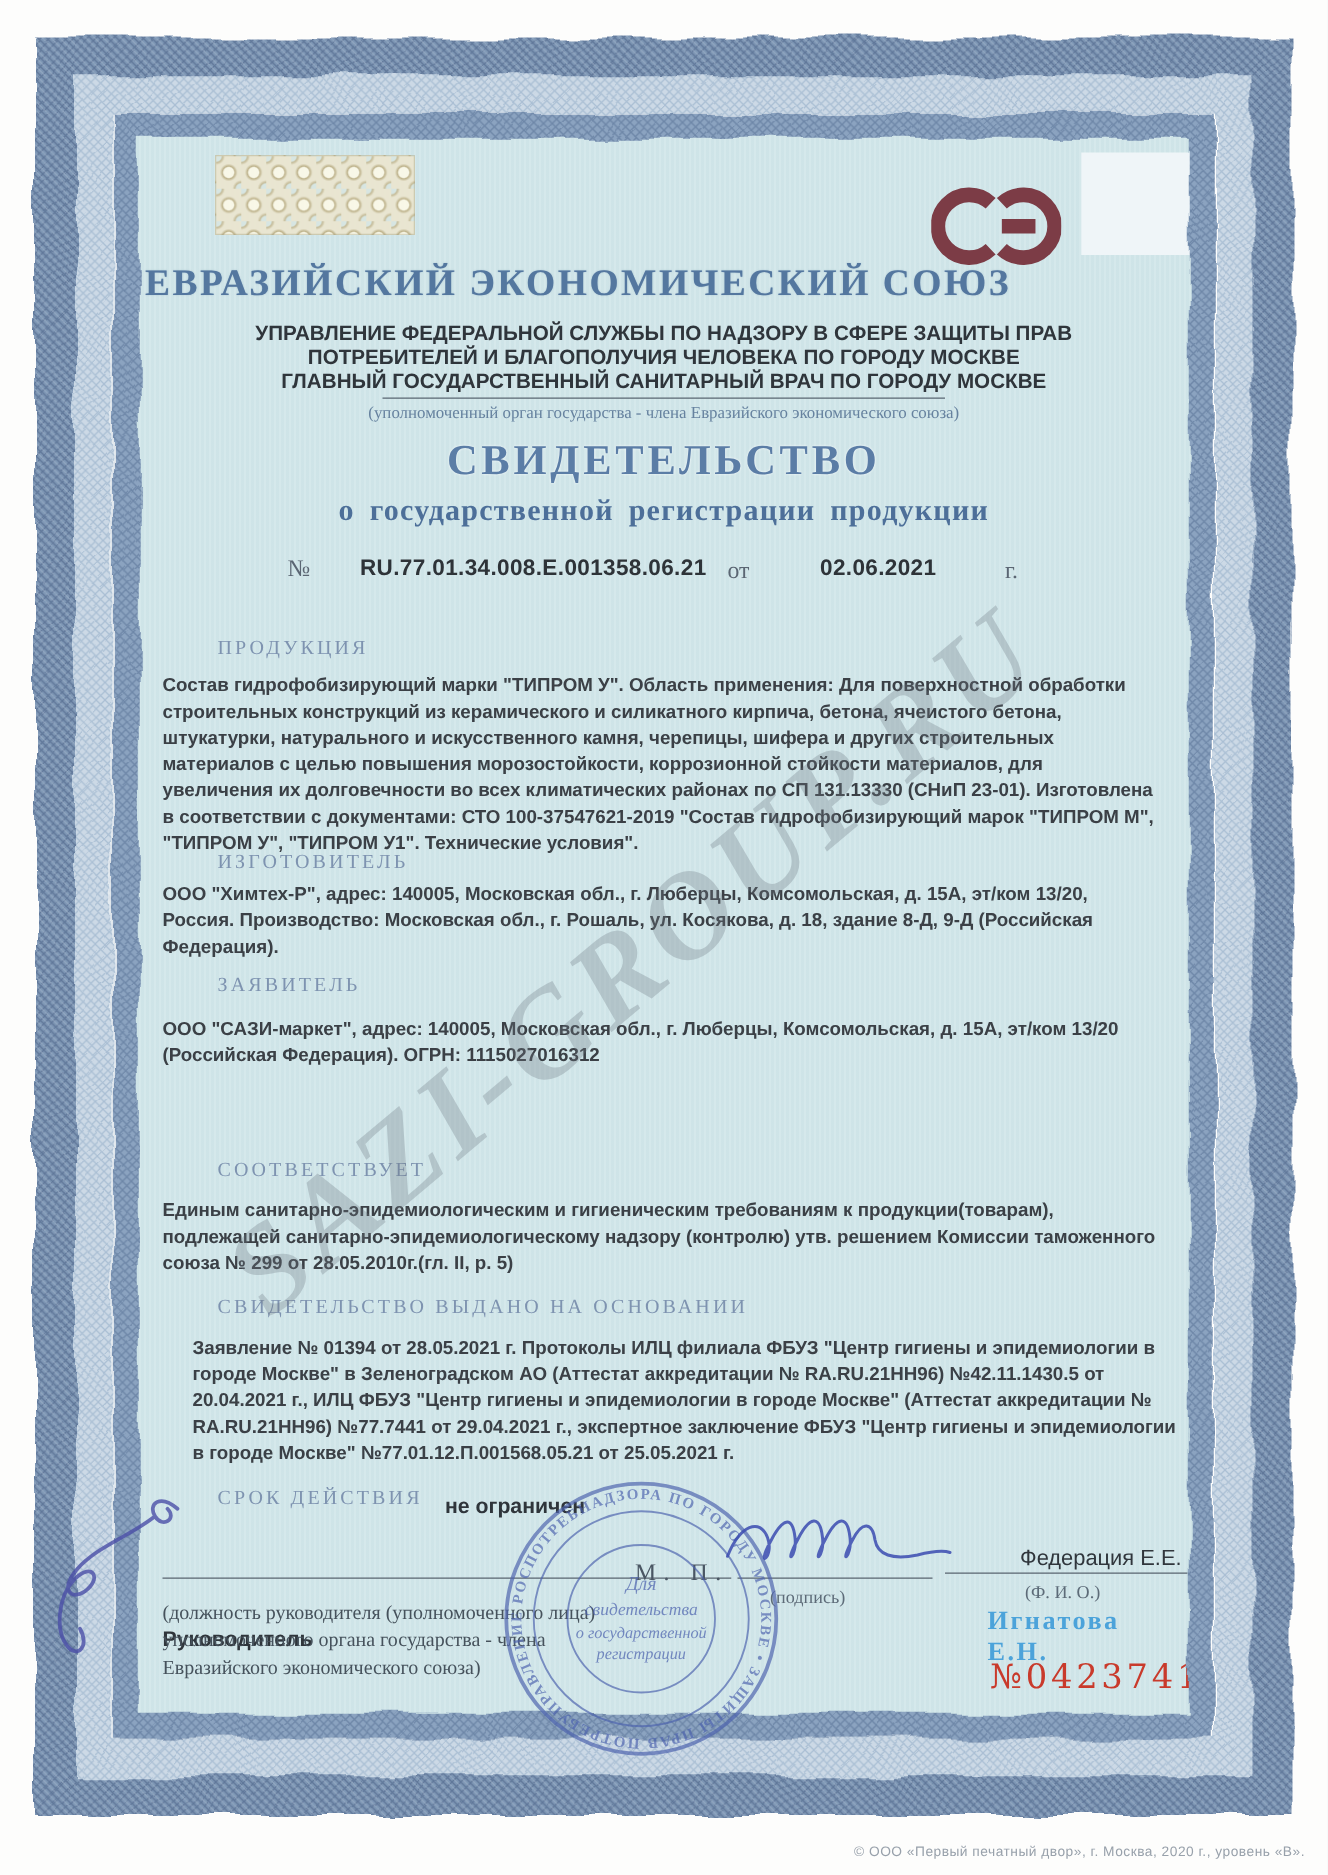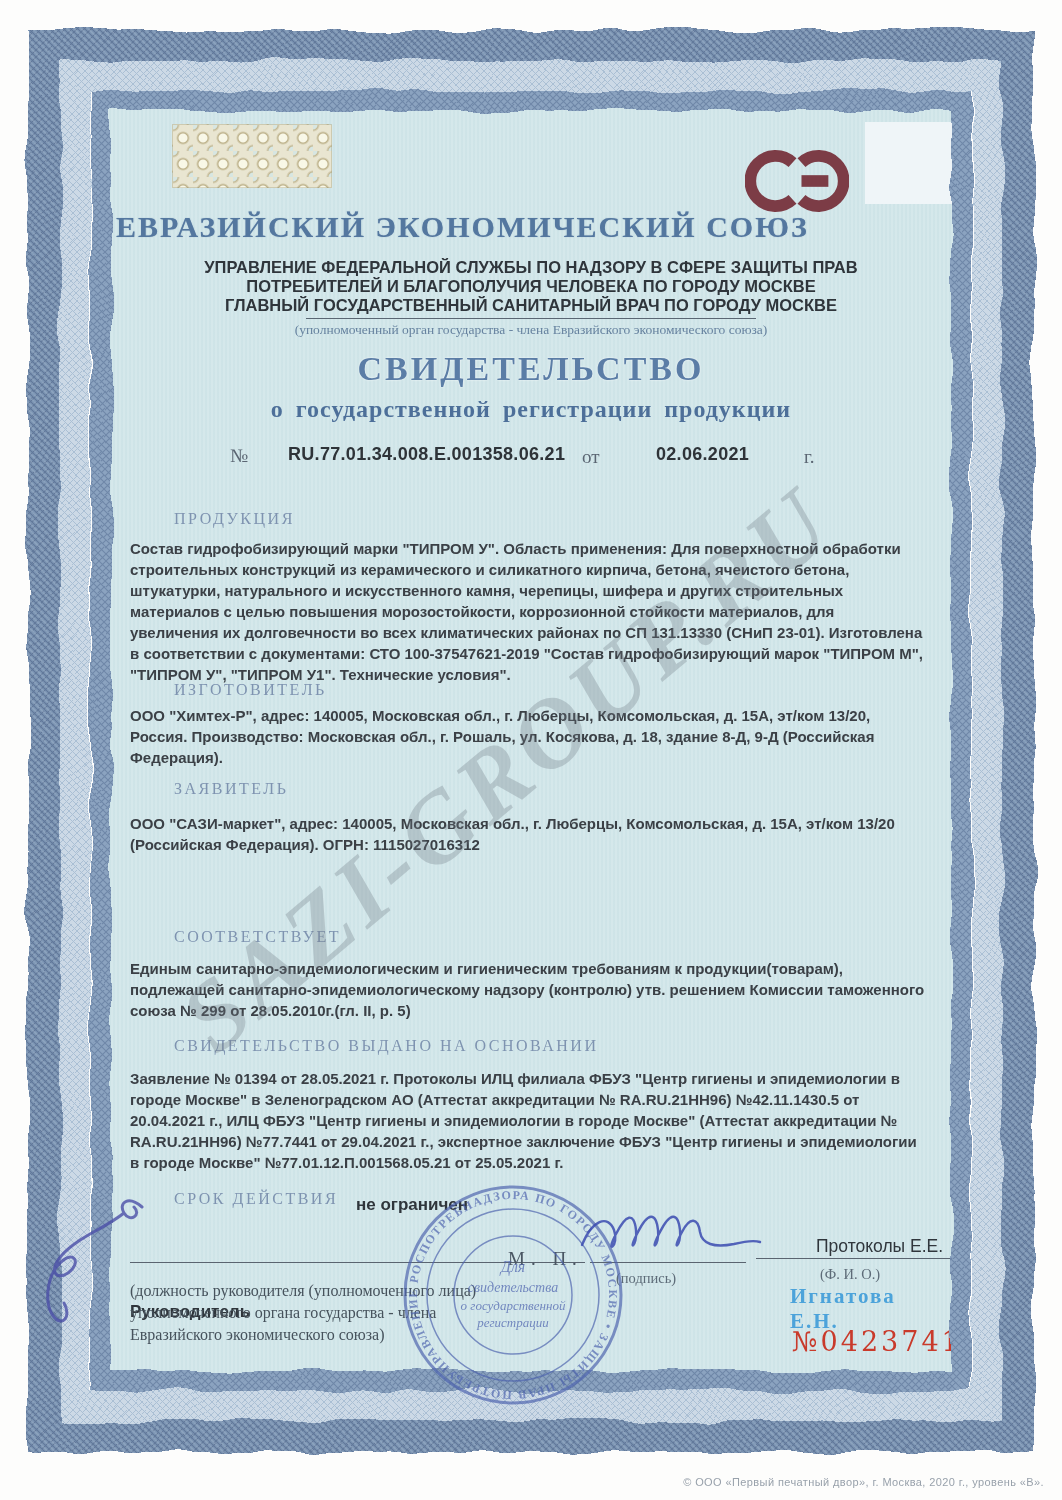--- a/index.html
+++ b/index.html
@@ -39,21 +39,21 @@
   .reg-value{font-weight:bold;font-size:18px;color:#2e3338;letter-spacing:.3px;}
   .pos-no{left:114px;top:331px;} .pos-num{left:172px;top:330px;} .pos-from{left:466px;top:332px;}
   .pos-date{left:540px;top:330px;} .pos-year{left:688px;top:332px;}
 
   .sec-h{font-family:"Liberation Serif",serif;font-size:16px;letter-spacing:2.5px;color:#7e93b0;margin-left:44px;}
   .sec-p{left:14px;width:795px;font-weight:bold;font-size:15px;line-height:21px;color:#3b4046;}
   .h1p{left:14px;top:396px;} .p1{top:424px;}
   .h2p{left:14px;top:567px;} .p2{top:591px;}
   .h3p{left:14px;top:666px;} .p3{top:699px;}
   .h4p{left:14px;top:814px;} .p4{top:844px;}
-  .h5p{left:14px;top:923px;} .p5{top:954px;}
+  .h5p{left:14px;top:923px;} .p5{top:954px;margin-left:24px;}
 
   .val-h{left:14px;top:1076px;}
   .val-v{left:240px;top:1081px;font-weight:bold;font-size:17px;color:#2f353b;}
 
   .role{left:14px;top:1188px;font-weight:bold;font-size:17px;color:#2f353b;}
   .uline{height:1px;background:#5a6470;}
   .ul1{left:14px;top:1148px;width:455px;}
   .ul2{left:474px;top:1148px;width:156px;}
   .ul3{left:640px;top:1144px;width:194px;}
   .mp{left:392px;top:1134px;font-family:"Liberation Serif",serif;font-size:19px;letter-spacing:6px;color:#4a5663;}
@@ -153,21 +153,21 @@
     <div class="abs sec-p p5">Заявление № 01394 от 28.05.2021 г. Протоколы ИЛЦ филиала ФБУЗ "Центр гигиены и эпидемиологии в городе Москве" в Зеленоградском АО (Аттестат аккредитации № RA.RU.21НН96) №42.11.1430.5 от 20.04.2021 г., ИЛЦ ФБУЗ "Центр гигиены и эпидемиологии в городе Москве" (Аттестат аккредитации № RA.RU.21НН96) №77.7441 от 29.04.2021 г., экспертное заключение ФБУЗ "Центр гигиены и эпидемиологии в городе Москве" №77.01.12.П.001568.05.21 от 25.05.2021 г.</div>
 
     <div class="abs sec-h val-h">СРОК ДЕЙСТВИЯ</div>
     <div class="abs val-v">не ограничен</div>
 
     <div class="abs role">Руководитель</div>
     <div class="abs uline ul1"></div>
     <div class="abs mp">М. П.</div>
     <div class="abs uline ul2"></div>
     <div class="abs sign-cap">(подпись)</div>
-    <div class="abs fio-name">Протоколы Е.Е.</div>
+    <div class="abs fio-name">Федерация Е.Е.</div>
     <div class="abs uline ul3"></div>
     <div class="abs fio-cap">(Ф. И. О.)</div>
     <div class="abs role-note">(должность руководителя (уполномоченного лица) уполномоченного органа государства - члена Евразийского экономического союза)</div>
     <div class="abs facsimile">Игнатова Е.Н.</div>
     <div class="abs serial">№0423741</div>
   </div>
 
   <svg class="stamp-svg" width="230" height="230" viewBox="0 0 230 230">
     <defs>
       <path id="ringPath" d="M115,115 m-96,0 a96,96 0 1,1 192,0 a96,96 0 1,1 -192,0"></path>

